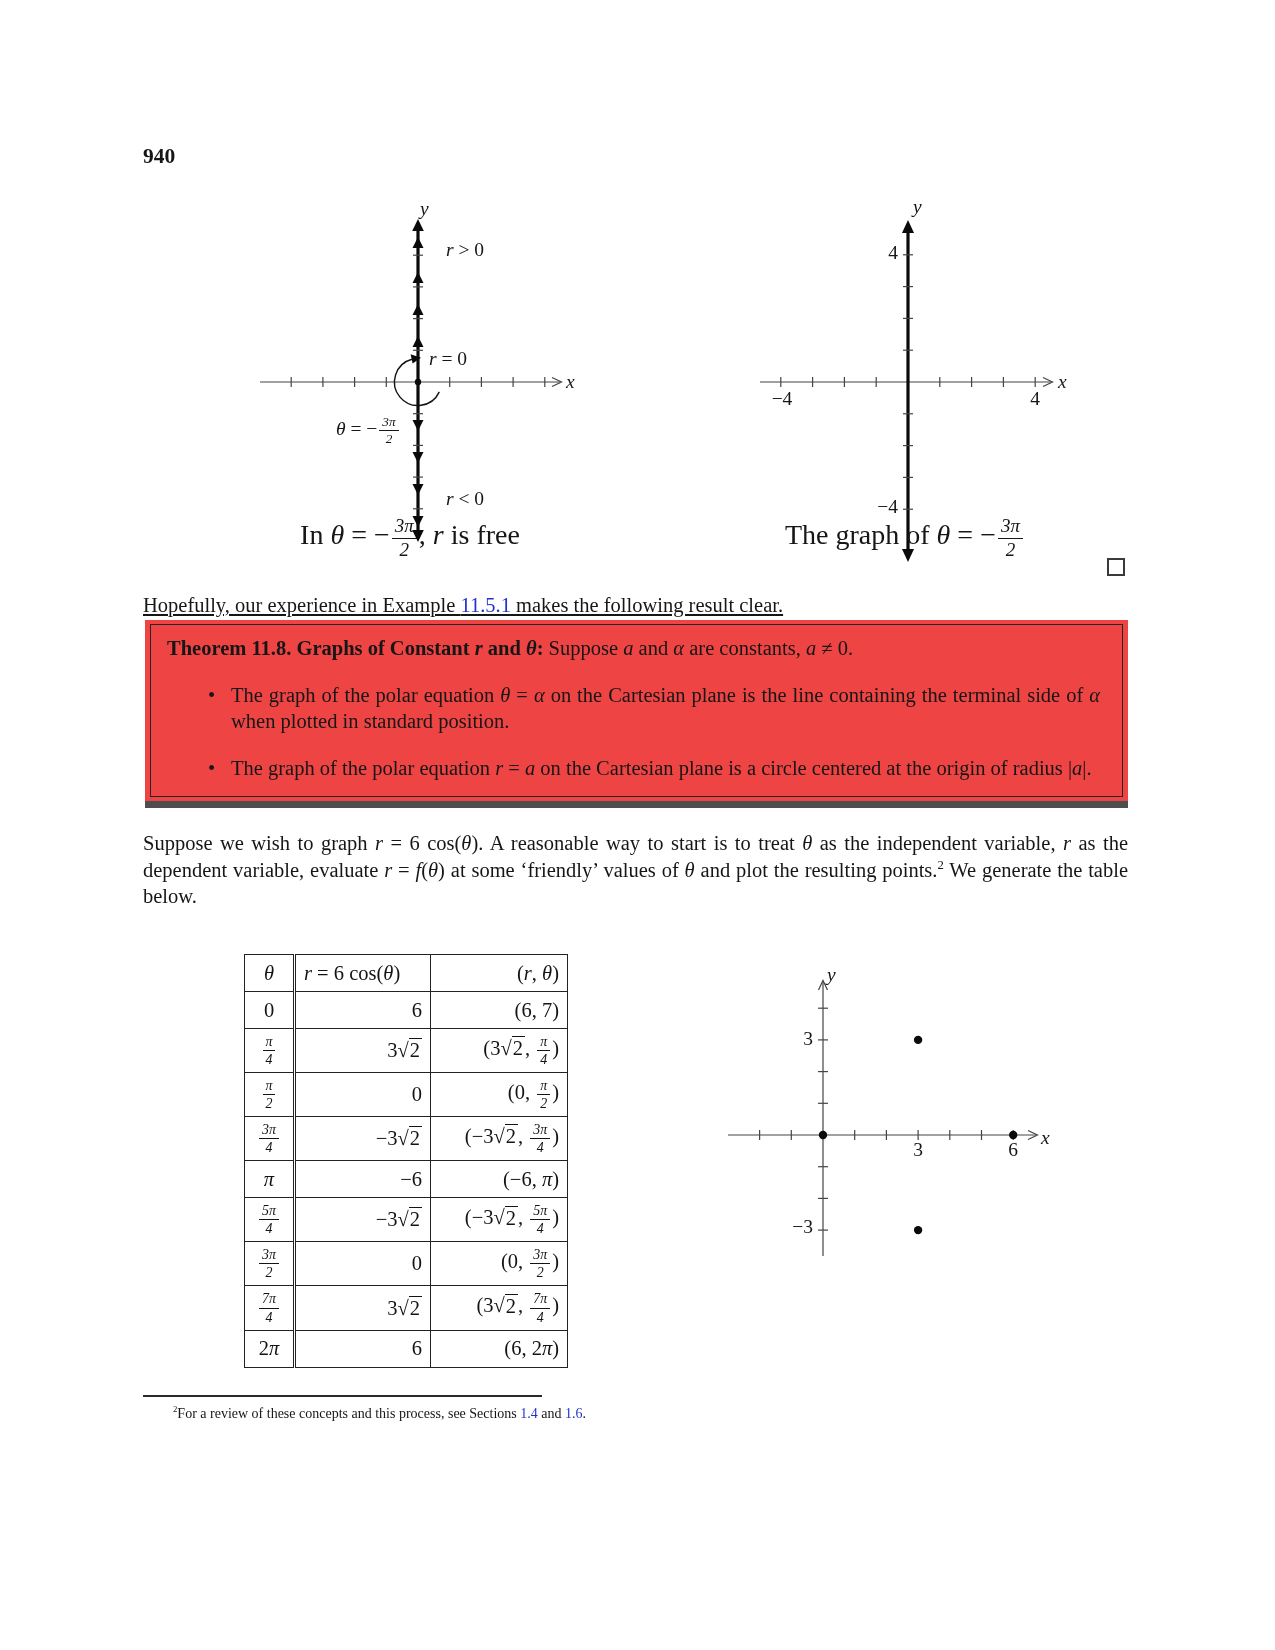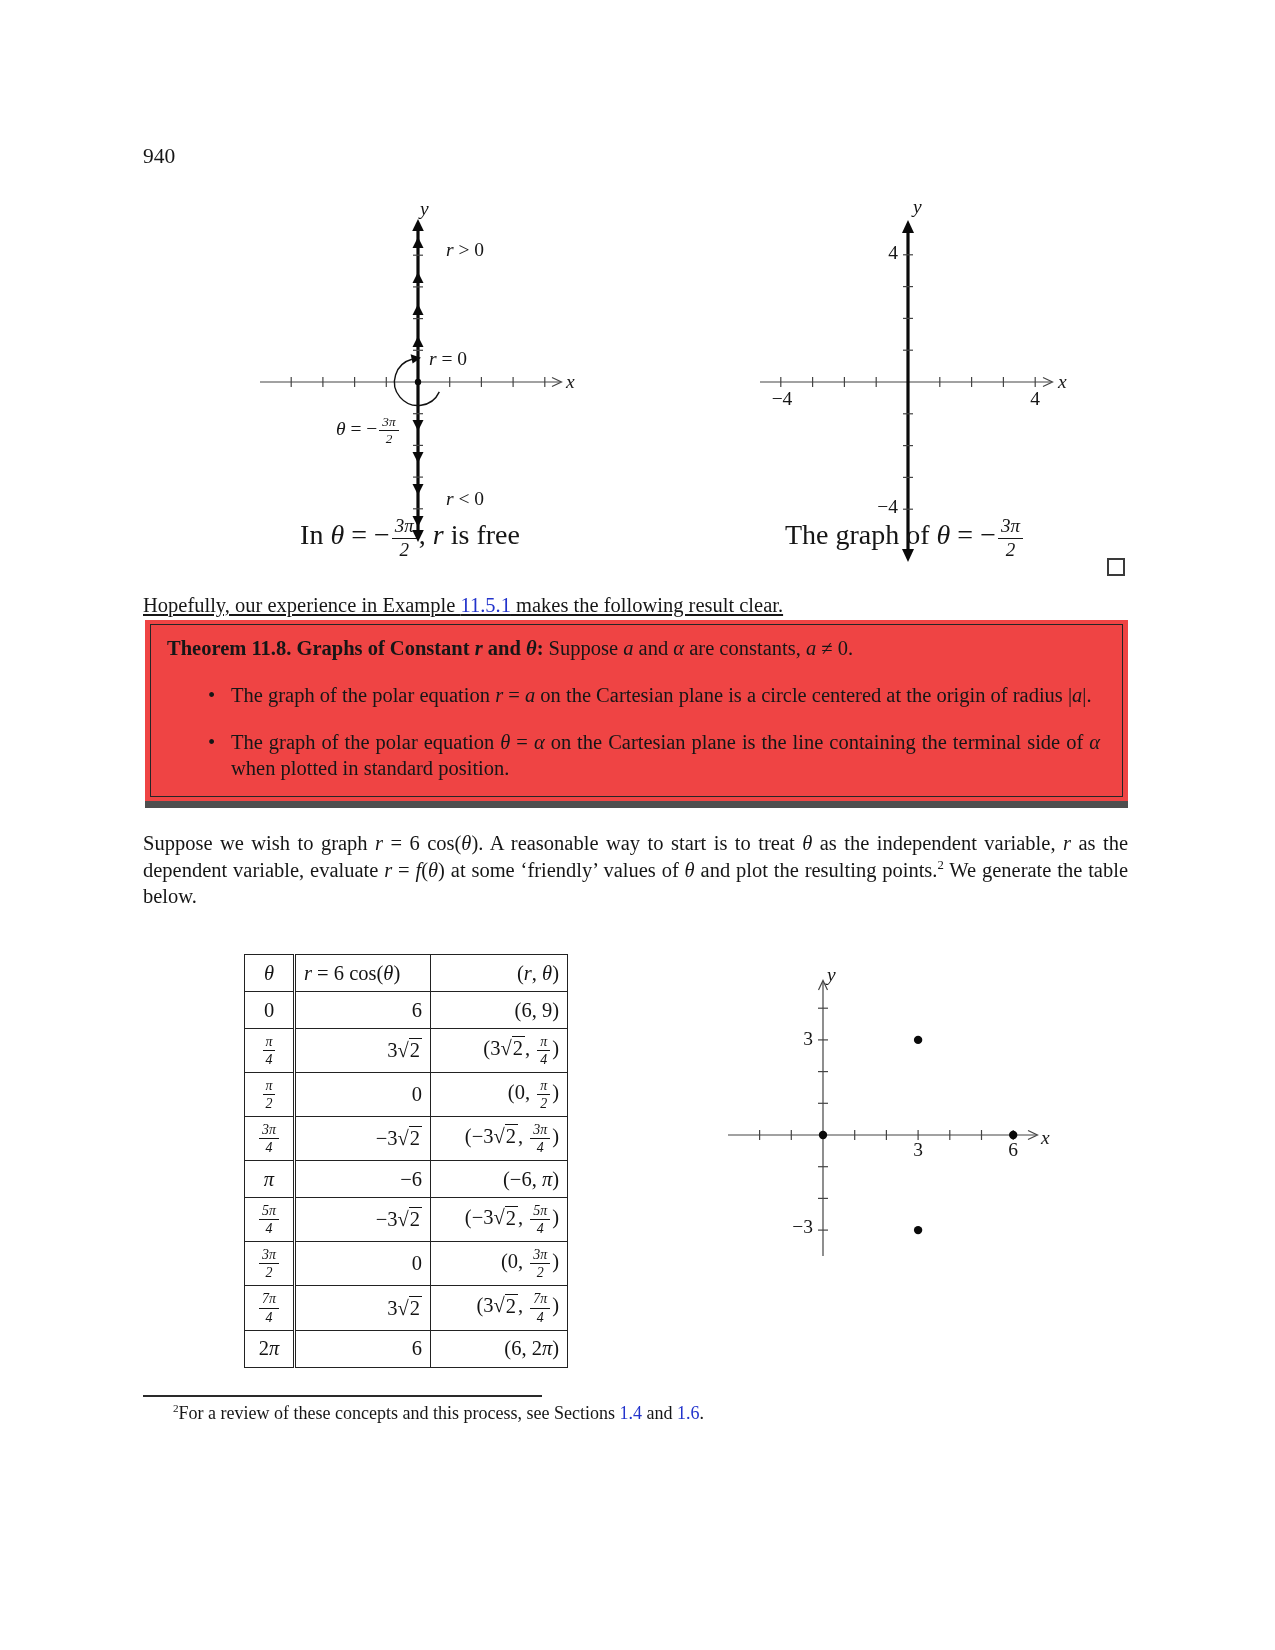--- a/index.html
+++ b/index.html
@@ -13,40 +13,40 @@
   .mb{font-weight:bold;}
   .mbi{font-weight:bold;font-style:italic;}
   .link{color:#2233cc;cursor:pointer;}
   sup{font-size:0.62em;line-height:0;}
   .frac{display:inline-block;text-align:center;vertical-align:middle;line-height:1.08;
         font-size:0.68em;font-style:italic;margin:2px 2px;}
   .frac .num{display:block;border-bottom:1.4px solid currentColor;padding:0 3px 1px;}
   .frac .den{display:block;padding-top:1px;}
   .sqrt{white-space:nowrap;}
   .sqrt .rad{border-top:1.5px solid currentColor;padding:0 2px 0 1px;}
-  .header-num{position:absolute;left:143px;top:144px;font-size:21.5px;}
+  .header-num{position:absolute;left:143px;top:144px;font-size:21.5px;font-weight:bold;}
   .header-title{position:absolute;left:500px;top:144px;width:626px;text-align:right;
         font-size:21.5px;font-variant:small-caps;letter-spacing:0.4px;}
   .theorem-panel{position:absolute;left:145px;top:620px;width:983px;background:#ef4444;
         border-bottom:7px solid #4e4e4e;box-sizing:border-box;}
   .theorem-frame{margin:4px 5px;border:1.6px solid #262626;padding:11px 16px 15px 16px;}
   .theorem-title{font-size:20.5px;line-height:25px;}
   .theorem-list{list-style:none;margin:21px 0 0 0;padding:0 6px 0 64px;}
   .theorem-list li{position:relative;font-size:20.5px;line-height:26px;text-align:justify;}
   .theorem-list li + li{margin-top:21px;}
   .theorem-list li::before{content:"\2022";position:absolute;left:-23px;}
   .qed{position:absolute;left:1107px;top:558px;width:14px;height:14px;border:2px solid #3a3a3a;}
   .dtable{position:absolute;left:244px;top:954px;border-collapse:collapse;font-size:20.5px;color:#141414;}
   .dtable th,.dtable td{border:1.4px solid #222;font-weight:normal;padding:3px 8px;height:30px;}
   .dtable .c1{width:38px;text-align:center;border-right:3.5px double #222;padding:3px 5px;}
   .dtable .c2{width:118px;text-align:right;}
   .dtable .c3{width:120px;text-align:right;}
   .dtable thead .c2{text-align:left;margin-top:17px;}
   .rule{position:absolute;background:#2a2a2a;}
-  .footnote{position:absolute;left:143px;top:1402px;width:900px;font-size:18px;line-height:23px;text-indent:30px;}
+  .footnote{position:absolute;left:143px;top:1402px;width:900px;font-size:14px;line-height:23px;text-indent:30px;}
   svg{position:absolute;overflow:visible;}
   .thin{stroke:#444;stroke-width:1.2;fill:none;}
   .thick{stroke:#0a0a0a;stroke-width:3.2;fill:none;}
   .fillb{fill:#0a0a0a;stroke:none;}
   .arc{stroke:#111;stroke-width:1.4;fill:none;}
 </style>
 </head>
 <body>
 
 <div class="page">
@@ -149,41 +149,41 @@
   <div class="caption" style="left:735px;top:514px;width:340px;">The graph of <span class="mi">θ</span> = −<span class="frac"><span class="num">3π</span><span class="den">2</span></span></div>
 
   <div class="qed"></div>
 
   <div class="abs body-text" style="left:143px;top:592px;width:985px;text-align:left;text-decoration:underline;">Hopefully, our experience in Example <span class="link">11.5.1</span> makes the following result clear.</div>
 
   <div class="theorem-panel">
     <div class="theorem-frame">
       <div class="theorem-title"><span class="mb">Theorem 11.8. Graphs of Constant </span><span class="mbi">r</span><span class="mb"> and </span><span class="mbi">θ</span><span class="mb">: </span>Suppose <span class="mi">a</span> and <span class="mi">α</span> are constants, <span class="mi">a</span> ≠ 0.</div>
       <ul class="theorem-list">
+        <li>The graph of the polar equation <span class="mi">θ</span> = <span class="mi">α</span> on the Cartesian plane is the line containing the terminal side of <span class="mi">α</span> when plotted in standard position.</li>
         <li>The graph of the polar equation <span class="mi">r</span> = <span class="mi">a</span> on the Cartesian plane is a circle centered at the origin of radius |<span class="mi">a</span>|.</li>
-        <li>The graph of the polar equation <span class="mi">θ</span> = <span class="mi">α</span> on the Cartesian plane is the line containing the terminal side of <span class="mi">α</span> when plotted in standard position.</li>
       </ul>
     </div>
   </div>
 
   <div class="abs body-text" style="left:143px;top:830px;width:985px;">Suppose we wish to graph <span class="mi">r</span> = 6 cos(<span class="mi">θ</span>). A reasonable way to start is to treat <span class="mi">θ</span> as the independent variable, <span class="mi">r</span> as the dependent variable, evaluate <span class="mi">r</span> = <span class="mi">f</span>(<span class="mi">θ</span>) at some ‘friendly’ values of <span class="mi">θ</span> and plot the resulting points.<sup>2</sup> We generate the table below.</div>
 
   <table class="dtable">
     <thead>
       <tr>
         <th class="c1"><span class="mi">θ</span></th>
         <th class="c2"><span class="mi">r</span> = 6 cos(<span class="mi">θ</span>)</th>
         <th class="c3">(<span class="mi">r</span>, <span class="mi">θ</span>)</th>
       </tr>
     </thead>
     <tbody>
         <tr>
           <td class="c1">0</td>
           <td class="c2">6</td>
-          <td class="c3">(6, 9)</td>
+          <td class="c3">(6, 7)</td>
         </tr>
         <tr>
           <td class="c1"><span class="frac"><span class="num">π</span><span class="den">4</span></span></td>
           <td class="c2">3<span class="sqrt">√<span class="rad">2</span></span></td>
           <td class="c3">(3<span class="sqrt">√<span class="rad">2</span></span>, <span class="frac"><span class="num">π</span><span class="den">4</span></span>)</td>
         </tr>
         <tr>
           <td class="c1"><span class="frac"><span class="num">π</span><span class="den">2</span></span></td>
           <td class="c2">0</td>
           <td class="c3">(0, <span class="frac"><span class="num">π</span><span class="den">2</span></span>)</td>

